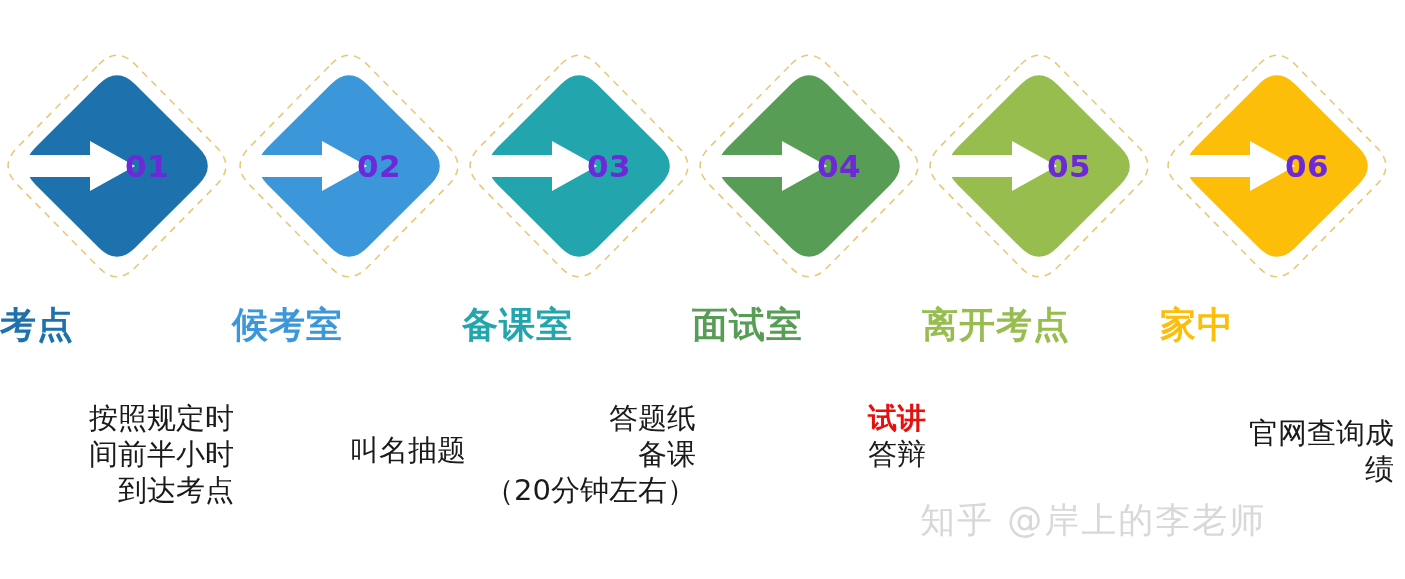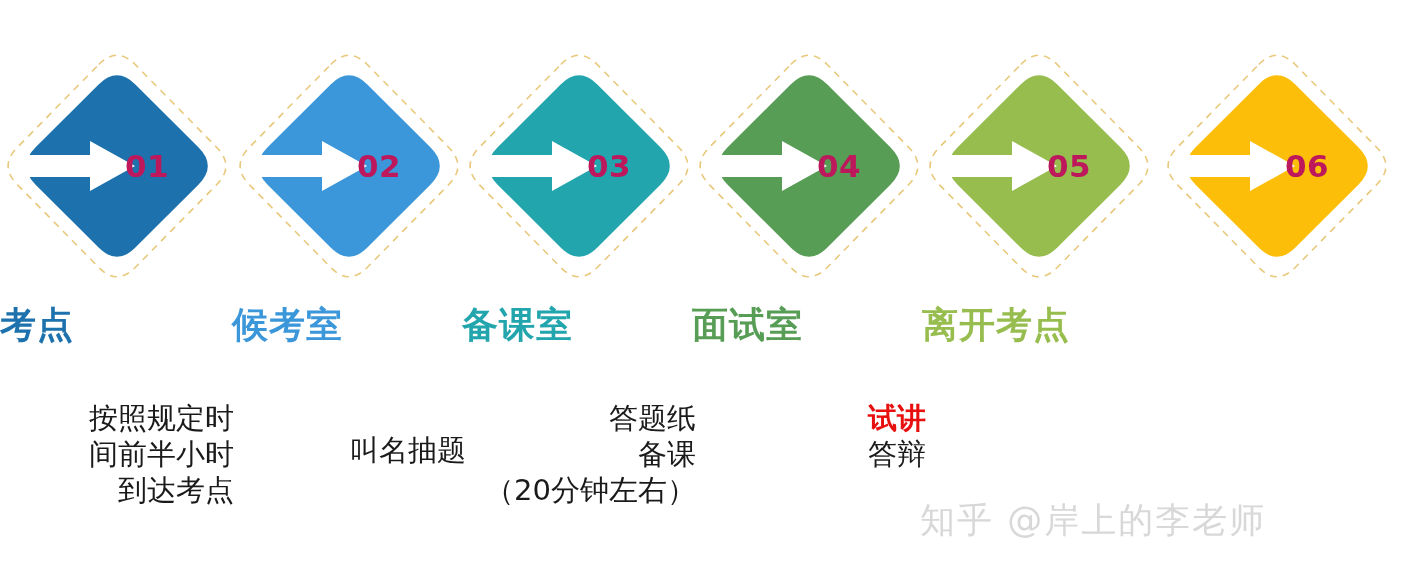--- a/index.html
+++ b/index.html
@@ -49,21 +49,21 @@
     position: absolute;
     left: 0;
     top: 0;
     width: 234px;
     height: 238px;
     display: flex;
     align-items: center;
     justify-content: center;
     padding-left: 60px;
     box-sizing: border-box;
-    color: #be185d;
+    color: #6d28d9;
     font-size: 31px;
     font-weight: bold;
     letter-spacing: 0.5px;
     font-family: "DejaVu Sans", "Liberation Sans", sans-serif;
     pointer-events: none;
   }
 
   
   .title {
     position: absolute;
@@ -182,16 +182,21 @@
     </div>
     <div class="step" style="left: 1160px;">
       <div class="badge">
         <svg viewBox="0 0 234 238">
           <path d="M 98.77036125284275 17.53861567507517 Q 117 -1 135.22963874715725 17.53861567507517 L 216.77036125284275 100.46138432492484 Q 235 119 216.77036125284275 137.53861567507516 L 135.22963874715725 220.46138432492484 Q 117 239 98.77036125284275 220.46138432492484 L 17.229638747157253 137.53861567507516 Q -1 119 17.229638747157253 100.46138432492484 Z" fill="none" stroke="#e8c87a" stroke-width="1.6" stroke-dasharray="7 6"></path>
           <path d="M 98.61522368914976 37.384776310850235 Q 117 19 135.38477631085024 37.384776310850235 L 198.61522368914976 100.61522368914976 Q 217 119 198.61522368914976 137.38477631085024 L 135.38477631085024 200.61522368914976 Q 117 219 98.61522368914976 200.61522368914976 L 35.384776310850235 137.38477631085024 Q 17 119 35.384776310850235 100.61522368914976 Z" fill="#fcbe08"></path>
           <path d="M 15 108 L 90 108 L 90 94 L 135 119 L 90 144 L 90 130 L 15 130 Z" fill="#ffffff"></path>
         </svg>
         <div class="badge-number">06</div>
       </div>
+      <div class="title" style="color: rgb(252, 190, 8);">家中</div>
+      <div class="desc" style="top: 415px;">
+        <span class="line">官网查询成</span>
+        <span class="line">绩</span>
+      </div>
     </div>
   </div>
 
 <div id="watermark">知乎 @岸上的李老师</div>
 
 </body></html>

